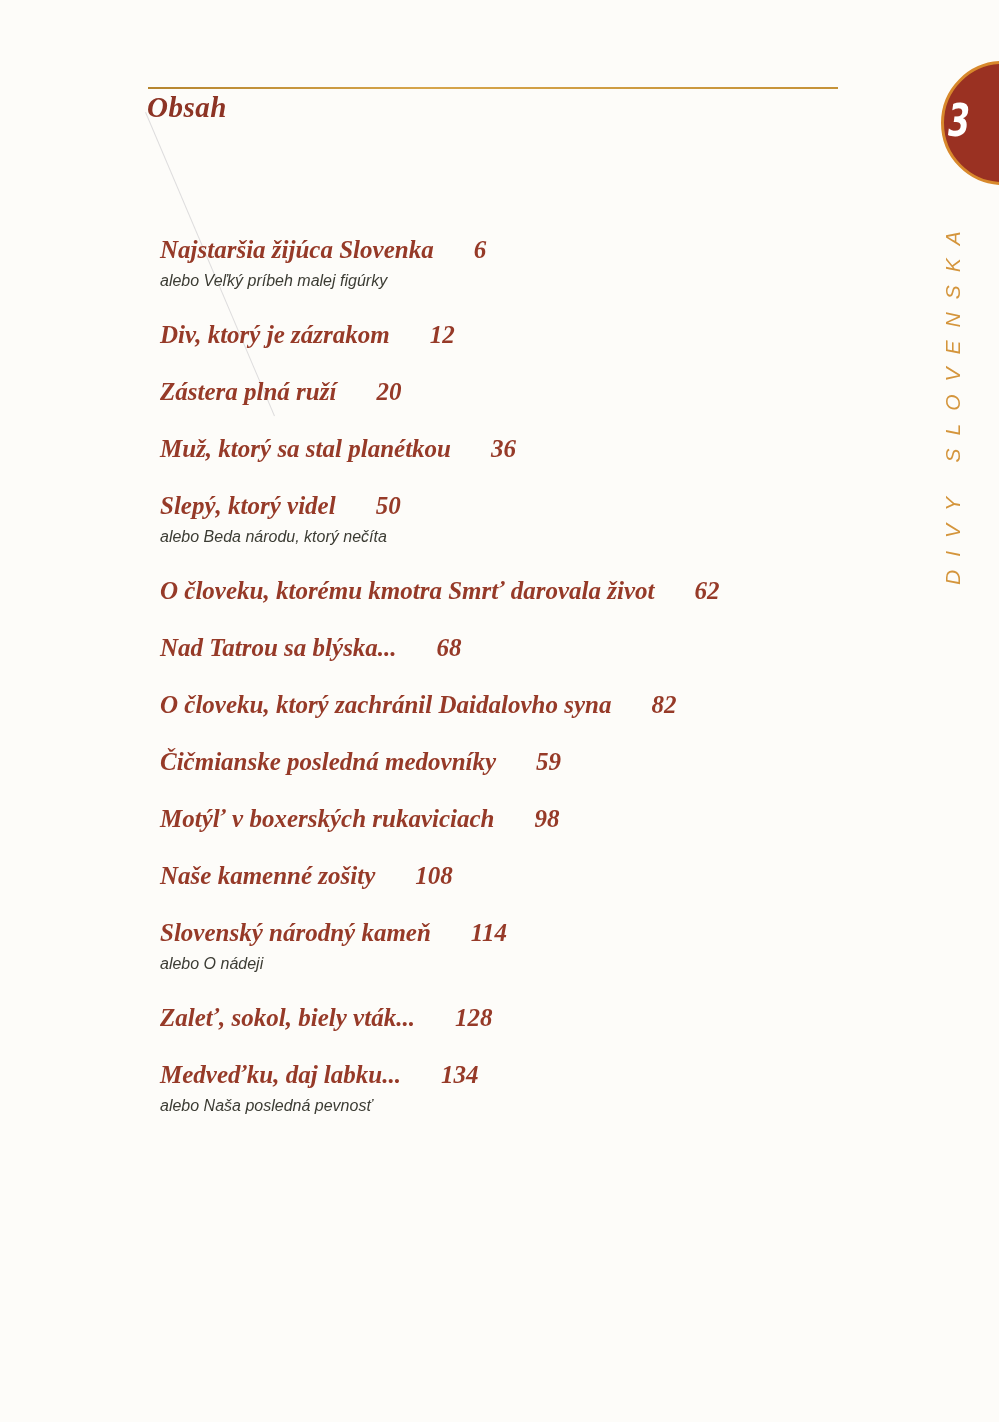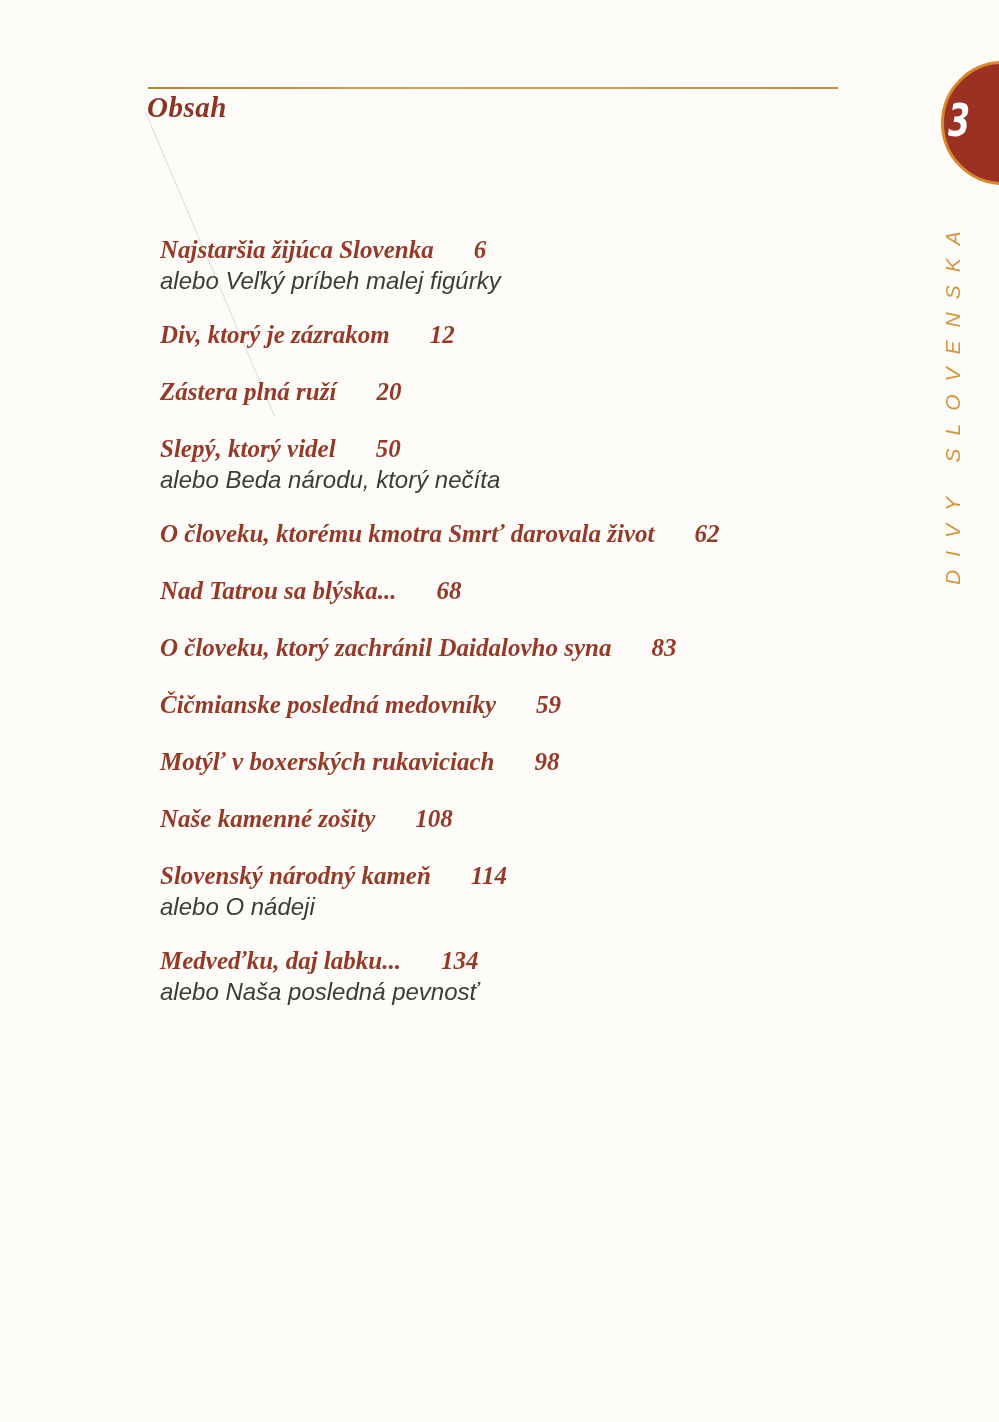--- a/index.html
+++ b/index.html
@@ -44,21 +44,21 @@
   .entry-title{
     font-family:"Liberation Serif",serif;font-weight:bold;
     font-size:25px;line-height:34px;color:var(--title-red);
   }
   .entry-page{
     font-family:"Liberation Serif",serif;font-weight:bold;
     font-size:25px;color:var(--title-red);margin-left:40px;
   }
   .entry-subtitle{
     font-family:"Liberation Sans",sans-serif;font-weight:normal;
-    font-size:24px;line-height:28px;color:var(--subtitle-gray);
+    font-size:16px;line-height:28px;color:var(--subtitle-gray);
   }
   .side-label{
     position:absolute;left:941px;top:585px;width:400px;
     transform-origin:0 0;transform:rotate(-90deg);
     font-family:"Liberation Sans",sans-serif;
     font-size:21px;font-weight:500;letter-spacing:13px;word-spacing:3px;
     color:var(--side-gold);white-space:nowrap;
   }
   .corner-circle{
     position:absolute;left:941px;top:61px;width:124px;height:124px;
@@ -102,20 +102,26 @@
     <li class="toc-entry">
       <div class="entry-line">
         <span class="entry-title">Zástera plná ruží</span><span class="entry-page">20</span>
       </div>
 
     </li>
 
     <li class="toc-entry">
     </li>
 
+    <li class="toc-entry">
+      <div class="entry-line">
+        <span class="entry-title">Muž, ktorý sa stal planétkou</span><span class="entry-page">36</span>
+      </div>
+
+    </li>
 
     <li class="toc-entry">
       <div class="entry-line">
         <span class="entry-title">Slepý, ktorý videl</span><span class="entry-page">50</span>
       </div>
       <div class="entry-subtitle">alebo Beda národu, ktorý nečíta</div>
     </li>
 
     <li class="toc-entry">
       <div class="entry-line">
@@ -126,21 +132,21 @@
 
     <li class="toc-entry">
       <div class="entry-line">
         <span class="entry-title">Nad Tatrou sa blýska...</span><span class="entry-page">68</span>
       </div>
 
     </li>
 
     <li class="toc-entry">
       <div class="entry-line">
-        <span class="entry-title">O človeku, ktorý zachránil Daidalovho syna</span><span class="entry-page">83</span>
+        <span class="entry-title">O človeku, ktorý zachránil Daidalovho syna</span><span class="entry-page">82</span>
       </div>
 
     </li>
 
     <li class="toc-entry">
       <div class="entry-line">
         <span class="entry-title">Čičmianske posledná medovníky</span><span class="entry-page">59</span>
       </div>
 
     </li>
@@ -160,20 +166,26 @@
 
     </li>
 
     <li class="toc-entry">
       <div class="entry-line">
         <span class="entry-title">Slovenský národný kameň</span><span class="entry-page">114</span>
       </div>
       <div class="entry-subtitle">alebo O nádeji</div>
     </li>
 
+    <li class="toc-entry">
+      <div class="entry-line">
+        <span class="entry-title">Zaleť, sokol, biely vták...</span><span class="entry-page">128</span>
+      </div>
+
+    </li>
 
     <li class="toc-entry">
       <div class="entry-line">
         <span class="entry-title">Medveďku, daj labku...</span><span class="entry-page">134</span>
       </div>
       <div class="entry-subtitle">alebo Naša posledná pevnosť</div>
     </li>
   </ul>
 
   <div class="side-label">DIVY SLOVENSKA</div>

